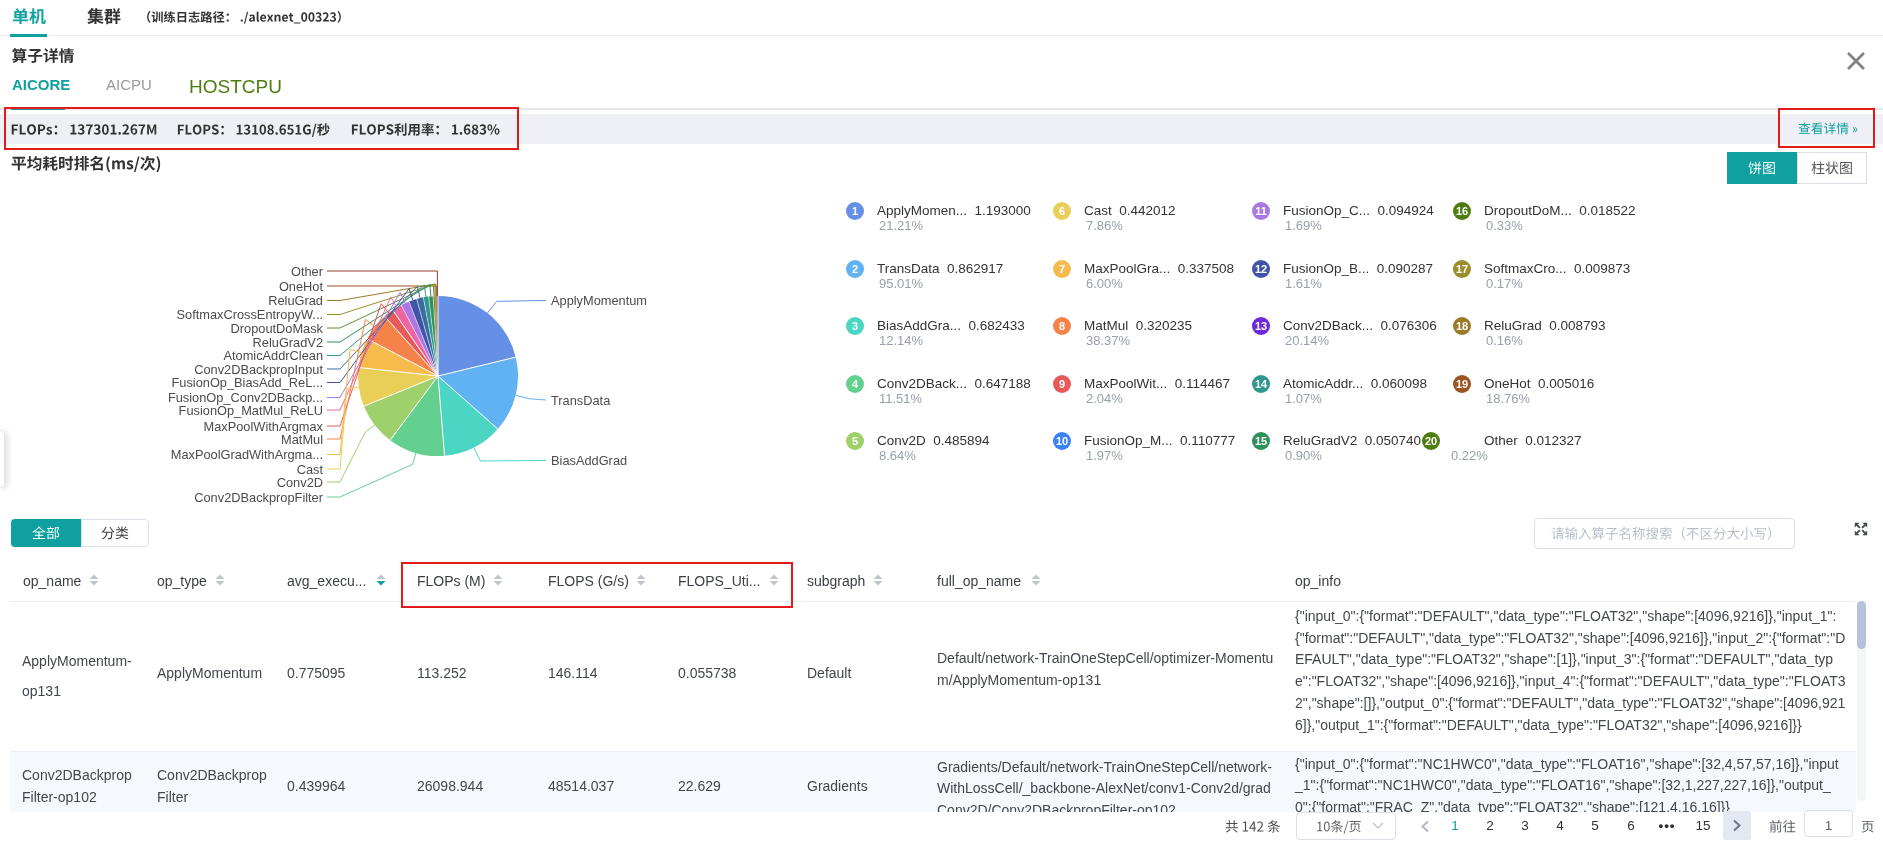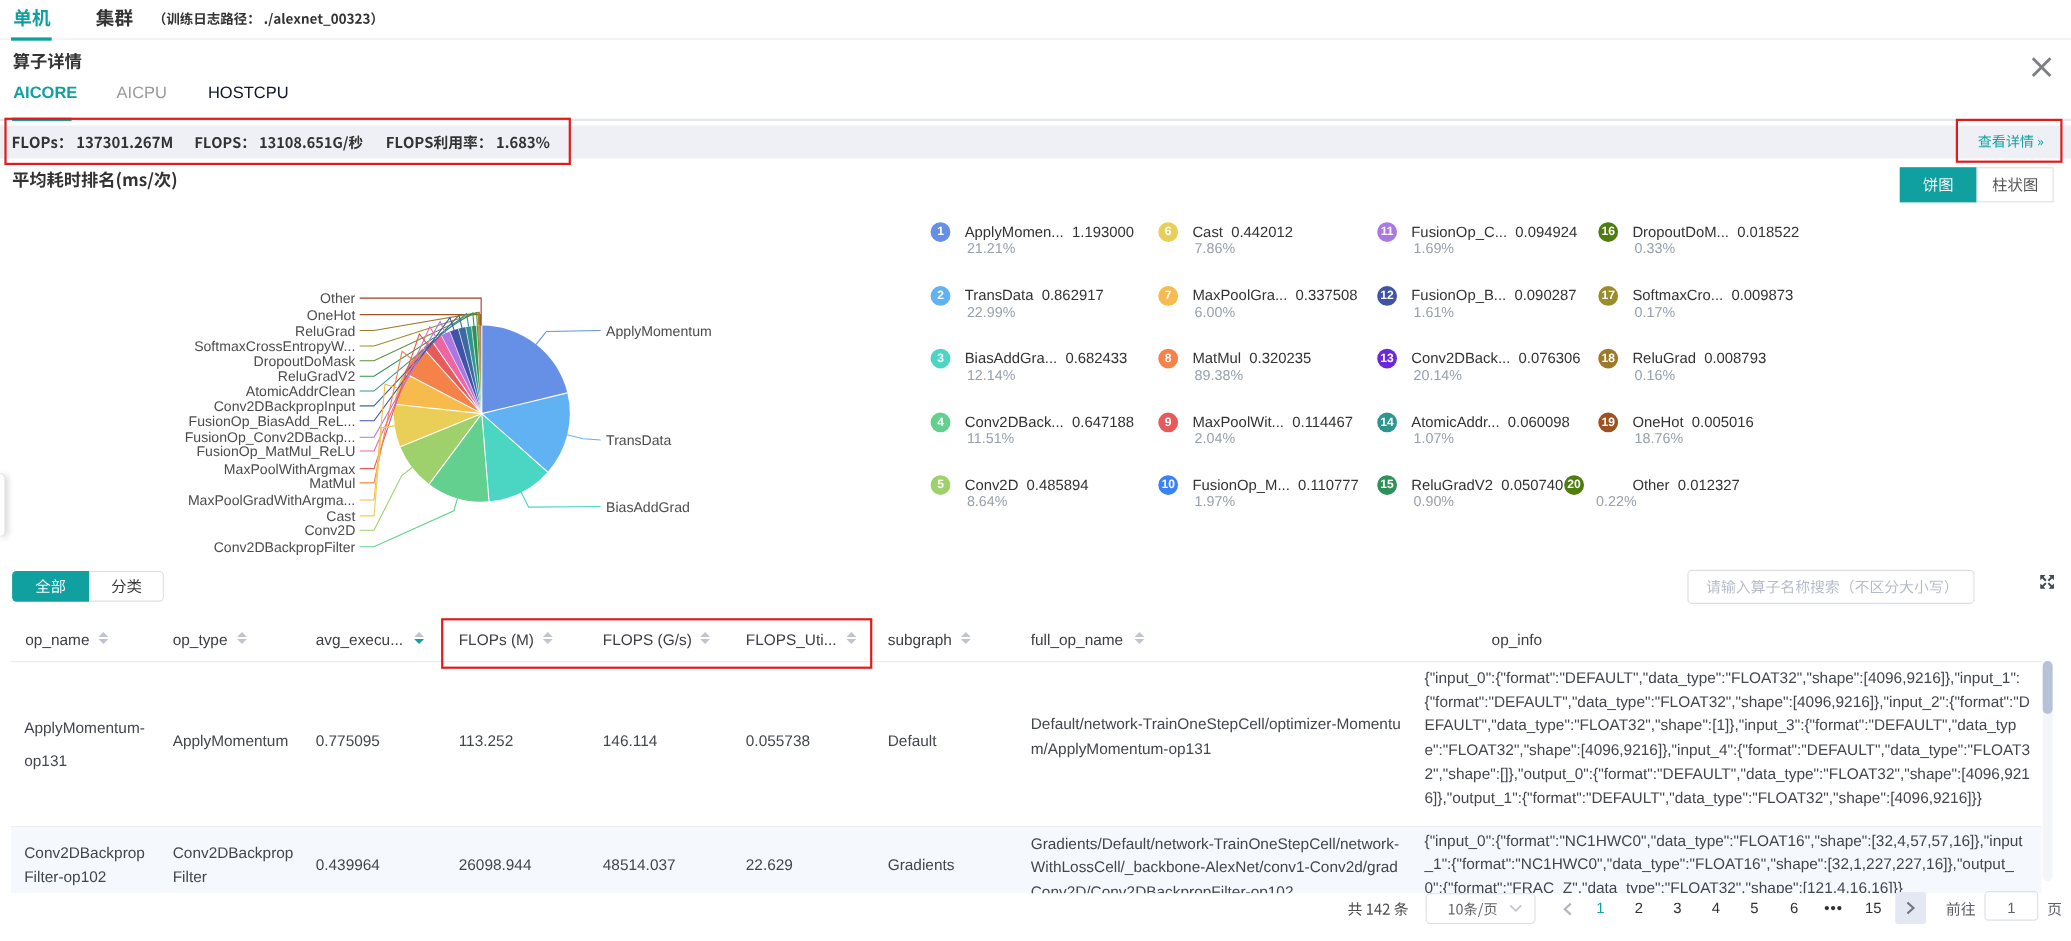--- a/index.html
+++ b/index.html
@@ -15,21 +15,21 @@
 .redbox{position:absolute;border:2.5px solid #e21a1a;z-index:9}
 </style></head><body>
 <div class="line" style="left:0;top:34.5px;width:1883px;height:1.5px;background:#ebebeb"></div>
 <div class="abs" style="left:10px;top:34px;width:37px;height:3px;background:#11a0a0"></div>
 <div class="abs" style="left:1846px;top:51px;width:20px;height:20px;z-index:3">
 <svg width="20" height="20">
       <path d="M2 2 L18 18 M18 2 L2 18" stroke="#7d8084" stroke-width="2.6"></path>
     </svg></div>
 <div class="abs" style="left:12px;top:76px;font-size:15px;font-weight:bold;color:#11a0a0">AICORE</div>
 <div class="abs" style="left:106px;top:76px;font-size:15px;color:#9a9a9a">AICPU</div>
-<div class="abs" style="left:189px;top:76px;font-size:15px;color:#0f172a">HOSTCPU</div>
+<div class="abs" style="left:189px;top:76px;font-size:19px;color:#4d7c0f">HOSTCPU</div>
 <div class="line" style="left:0;top:107.5px;width:1883px;height:2px;background:#e4e7ed"></div>
 <div class="abs" style="left:11px;top:107px;width:54px;height:3px;background:#11a0a0"></div>
 <div class="abs" style="left:0;top:113.5px;width:1883px;height:30px;background:#eef0f5"></div>
 <div class="redbox" style="left:4px;top:107px;width:515px;height:43px"></div>
 <div class="redbox" style="left:1778px;top:108px;width:97px;height:40px"></div>
 <div class="redbox" style="left:401px;top:562px;width:392px;height:46px"></div>
 <div class="abs" style="left:1727px;top:152px;width:70px;height:32px;background:#11a0a0"></div>
 <div class="abs" style="left:1797px;top:152px;width:70px;height:32px;background:#fff;border:1px solid #dcdfe6"></div>
 <svg id="pie" width="760" height="420" viewBox="0 185 760 420" style="position:absolute;left:0;top:185px">
     <path d="M438.00 376.00 L438.00 296.00 A80.0 80.0 0 0 1 515.74 357.13 Z" fill="#6590e6"></path>
@@ -107,39 +107,39 @@
     <polyline points="515.6,395.3 530.2,398.9 546.0,400.0" fill="none" stroke="#61b2f2" stroke-width="1"></polyline>
     <text x="551" y="404.5" class="plbl">TransData</text>
     <polyline points="473.8,447.6 480.5,461.0 546.0,460.5" fill="none" stroke="#4bd6c3" stroke-width="1"></polyline>
     <text x="551" y="465.0" class="plbl">BiasAddGrad</text>
   </svg>
 <div class="lgb" style="left:846px;top:202px;background:#6590e6">1</div>
 <div class="lgn" style="left:877px;top:202px">ApplyMomen...&nbsp;&nbsp;1.193000</div>
 <div class="lgp" style="left:879px;top:218px">21.21%</div>
 <div class="lgb" style="left:846px;top:260px;background:#61b2f2">2</div>
 <div class="lgn" style="left:877px;top:260px">TransData&nbsp;&nbsp;0.862917</div>
-<div class="lgp" style="left:879px;top:276px">22.99%</div>
+<div class="lgp" style="left:879px;top:276px">95.01%</div>
 <div class="lgb" style="left:846px;top:317px;background:#4bd6c3">3</div>
 <div class="lgn" style="left:877px;top:317px">BiasAddGra...&nbsp;&nbsp;0.682433</div>
 <div class="lgp" style="left:879px;top:333px">12.14%</div>
 <div class="lgb" style="left:846px;top:375px;background:#64d08f">4</div>
 <div class="lgn" style="left:877px;top:375px">Conv2DBack...&nbsp;&nbsp;0.647188</div>
 <div class="lgp" style="left:879px;top:391px">11.51%</div>
 <div class="lgb" style="left:846px;top:432px;background:#9ed16b">5</div>
 <div class="lgn" style="left:877px;top:432px">Conv2D&nbsp;&nbsp;0.485894</div>
 <div class="lgp" style="left:879px;top:448px">8.64%</div>
 <div class="lgb" style="left:1053px;top:202px;background:#e9cf57">6</div>
 <div class="lgn" style="left:1084px;top:202px">Cast&nbsp;&nbsp;0.442012</div>
 <div class="lgp" style="left:1086px;top:218px">7.86%</div>
 <div class="lgb" style="left:1053px;top:260px;background:#f6bb4c">7</div>
 <div class="lgn" style="left:1084px;top:260px">MaxPoolGra...&nbsp;&nbsp;0.337508</div>
 <div class="lgp" style="left:1086px;top:276px">6.00%</div>
 <div class="lgb" style="left:1053px;top:317px;background:#f58349">8</div>
 <div class="lgn" style="left:1084px;top:317px">MatMul&nbsp;&nbsp;0.320235</div>
-<div class="lgp" style="left:1086px;top:333px">89.38%</div>
+<div class="lgp" style="left:1086px;top:333px">38.37%</div>
 <div class="lgb" style="left:1053px;top:375px;background:#e85a5a">9</div>
 <div class="lgn" style="left:1084px;top:375px">MaxPoolWit...&nbsp;&nbsp;0.114467</div>
 <div class="lgp" style="left:1086px;top:391px">2.04%</div>
 <div class="lgb" style="left:1053px;top:432px;background:#3b82f6">10</div>
 <div class="lgn" style="left:1084px;top:432px">FusionOp_M...&nbsp;&nbsp;0.110777</div>
 <div class="lgp" style="left:1086px;top:448px">1.97%</div>
 <div class="lgb" style="left:1252px;top:202px;background:#ad77e3">11</div>
 <div class="lgn" style="left:1283px;top:202px">FusionOp_C...&nbsp;&nbsp;0.094924</div>
 <div class="lgp" style="left:1285px;top:218px">1.69%</div>
 <div class="lgb" style="left:1252px;top:260px;background:#4153a6">12</div>
@@ -222,21 +222,21 @@
 <div class="th" style="left:807px">subgraph</div>
 <svg class="abs" style="left:872px;top:574.0px" width="12" height="12" viewBox="0 0 12 12">
     <path d="M1.5 5 L6 0.5 L10.5 5 Z" fill="#c0c4cc"></path>
     <path d="M1.5 7 L6 11.5 L10.5 7 Z" fill="#c0c4cc"></path>
   </svg>
 <div class="th" style="left:937px">full_op_name</div>
 <svg class="abs" style="left:1030px;top:574.0px" width="12" height="12" viewBox="0 0 12 12">
     <path d="M1.5 5 L6 0.5 L10.5 5 Z" fill="#c0c4cc"></path>
     <path d="M1.5 7 L6 11.5 L10.5 7 Z" fill="#c0c4cc"></path>
   </svg>
-<div class="th" style="left:1356px">op_info</div>
+<div class="th" style="left:1295px">op_info</div>
 <div class="td" style="left:22px;top:650.5px">ApplyMomentum-</div>
 <div class="td" style="left:22px;top:680.5px">op131</div>
 <div class="td" style="left:157px;top:663.0px">ApplyMomentum</div>
 <div class="td" style="left:287px;top:663.0px">0.775095</div>
 <div class="td" style="left:417px;top:663.0px">113.252</div>
 <div class="td" style="left:548px;top:663.0px">146.114</div>
 <div class="td" style="left:678px;top:663.0px">0.055738</div>
 <div class="td" style="left:807px;top:663.0px">Default</div>
 <div class="td" style="left:937px;top:648.0px">Default/network-TrainOneStepCell/optimizer-Momentu</div>
 <div class="td" style="left:937px;top:670.0px">m/ApplyMomentum-op131</div>

